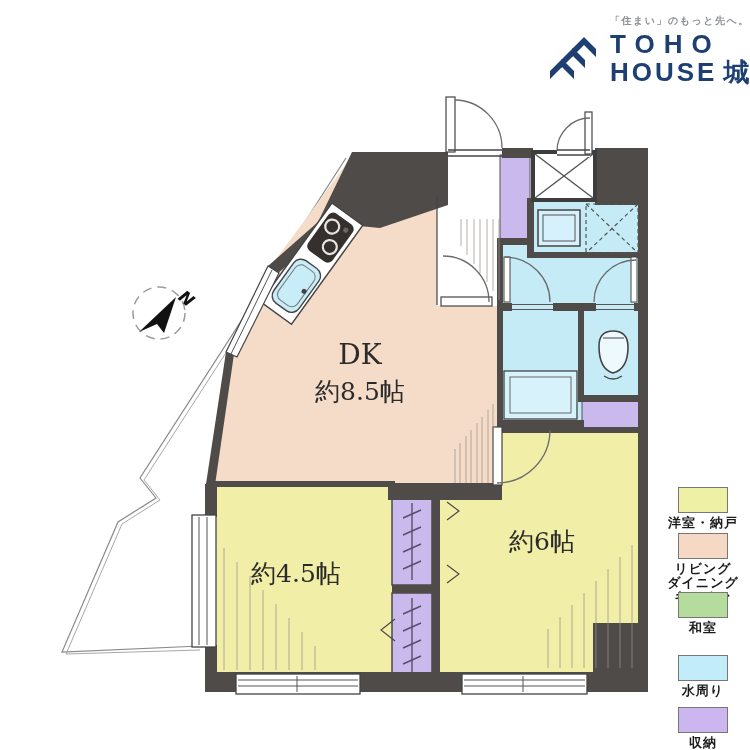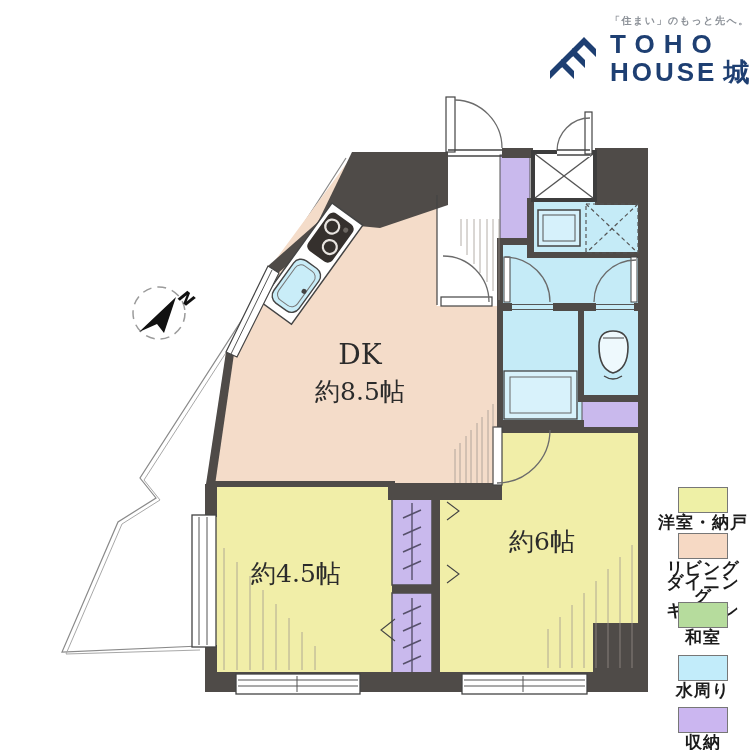--- a/index.html
+++ b/index.html
@@ -11,21 +11,21 @@
   .logo-mark{flex:0 0 auto;margin-top:12px;}
   .logo-text{margin-left:8px;}
   .tagline{font-size:10px;letter-spacing:1.5px;color:#8b9097;font-weight:bold;white-space:nowrap;}
   .brand1{font-size:26px;font-weight:bold;color:#1e3f72;letter-spacing:9px;line-height:1.0;margin-top:3px;}
   .brand2{font-size:26px;font-weight:bold;color:#1e3f72;letter-spacing:3px;line-height:1.0;margin-top:2px;white-space:nowrap;}
   .brand2 .area{letter-spacing:2px;margin-left:6px;}
   
   .legend{position:absolute;left:658px;top:487px;width:90px;}
   .legend-item{position:absolute;left:0;width:90px;text-align:center;}
   .swatch{width:50px;height:26px;margin:0 auto 3px auto;border:1px solid #777;box-sizing:border-box;}
-  .legend-label{font-size:17px;font-weight:bold;color:#1b1b1b;line-height:14px;letter-spacing:1px;white-space:pre-line;}
+  .legend-label{font-size:13px;font-weight:bold;color:#1b1b1b;line-height:14px;letter-spacing:1px;white-space:pre-line;}
 </style>
 </head>
 <body>
 
 <div class="stage">
 
   <svg class="plan-svg" width="750" height="750" viewBox="0 0 750 750">
 
     <g stroke="#8a8a8a" stroke-width="1.2" fill="none">
       <path d="M346,158 L140,478 L156,498 L118,522 L62,652 L200,646"></path>
@@ -261,21 +261,21 @@
     <div class="legend-item" style="top:0px">
       <div class="swatch" style="background: rgb(238, 240, 166);"></div>
       <div class="legend-label">洋室・納戸</div>
     </div>
     <div class="legend-item" style="top:46px">
       <div class="swatch" style="background: rgb(246, 217, 196);"></div>
       <div class="legend-label">リビング
 ダイニング
 キッチン</div>
     </div>
-    <div class="legend-item" style="top:115px">
+    <div class="legend-item" style="top:105px">
       <div class="swatch" style="background: rgb(182, 220, 157);"></div>
       <div class="legend-label">和室</div>
     </div>
     <div class="legend-item" style="top:168px">
       <div class="swatch" style="background: rgb(194, 236, 250);"></div>
       <div class="legend-label">水周り</div>
     </div>
     <div class="legend-item" style="top:220px">
       <div class="swatch" style="background: rgb(203, 182, 240);"></div>
       <div class="legend-label">収納</div>

